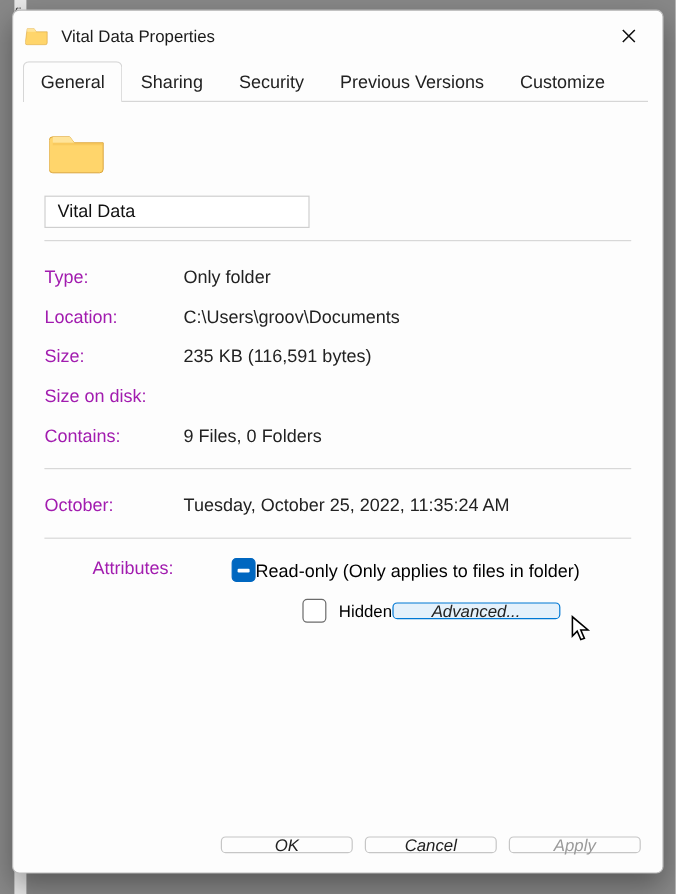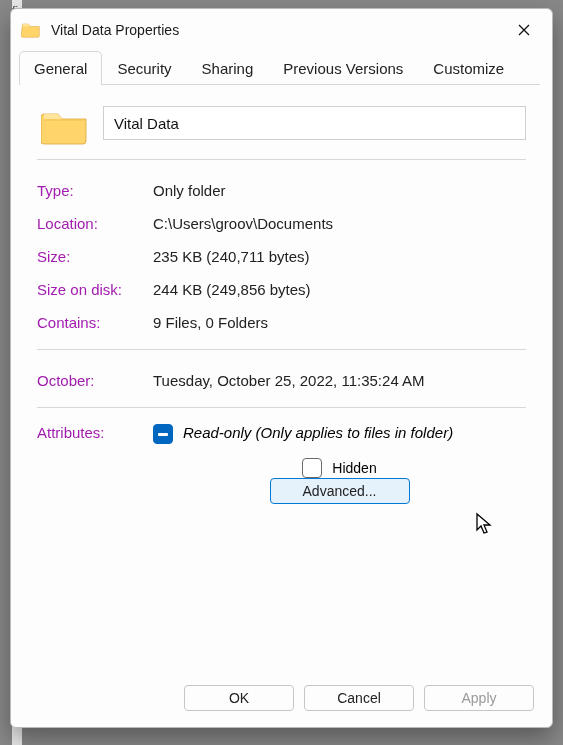--- a/index.html
+++ b/index.html
@@ -102,56 +102,57 @@
     width: 116px;
     color: #a21caf;
     font-size: 15px;
     flex-shrink: 0;
   }
   .val {
     color: #222;
     font-size: 15px;
     flex: 1;
   }
-  .top-row { display: flex; align-items: flex-start; gap: 14px; margin: 6px 0 8px 0; }
+  .top-row { display: flex; align-items: flex-start; gap: 14px; margin: 6px 0 8px 0; flex-direction: column; }
   .name-input {
     flex: 1;
     height: 34px;
     border: 1px solid #cfcfcf;
     padding: 4px 10px;
     font-size: 15px;
     color: #111;
     background: #fff;
   }
   .folder-icon svg { width: 48px; height: 40px; margin-left: 4px; margin-top: 0;}
-  .attr-block { display:flex; align-items:flex-start; }
+  .attr-block { display:flex; align-items:flex-start;margin-left:40px; }
   .attr-col { flex:1; }
-  .check-row { display:flex; align-items:flex-start; gap:10px; margin: 2px 0 14px 0; font-size:15px;font-style:italic; }
+  .check-row { display:flex; align-items:flex-end; margin: 2px 0 14px 0; font-size:15px; }
   .checkbox {
     width: 20px; height: 20px; border: 1.5px solid #6b6b6b; border-radius: 4px;
     display:flex; align-items:center; justify-content:center;
     background:#fff;
   }
   .checkbox.indet {
     background: #0067c0; border-color:#0067c0;
   }
   .checkbox.indet::after {
     content:""; width: 10px; height: 3px; background: #fff; border-radius: 1px;
   }
-  .adv-row { display:flex; align-items:center; justify-content:space-between;flex-direction:column; }
+  .adv-row { display:flex; align-items:center; justify-content:center; }
   .btn {
     min-width: 110px;
     height: 14px;
     border: 1px solid #c6c6c6;
     background: #fdfdfd;
     border-radius: 4px;
     font-size: 14px;
     color: #222;
     display:inline-flex; align-items:center; justify-content:center;
-    padding: 12px 16px;
+    padding: 0 16px;
+    font-style: italic;
   }
   .btn.hover {
     border-color: #0078d4;
     background: #e5f1fb;
   }
   .btn.disabled { color: #9a9a9a; }
   .button-bar {
     display:flex;
     gap: 10px;
     justify-content:flex-end;
@@ -186,22 +187,22 @@
     <div class="title">Vital Data Properties</div>
     <div class="close-btn">
       <svg width="12" height="12" viewBox="0 0 12 12">
           <path d="M1 1 L11 11 M11 1 L1 11" stroke="currentColor" stroke-width="1.3" fill="none"></path>
         </svg>
     </div>
   </div>
 
   <div class="tabs">
     <div class="tab active">General</div>
+    <div class="tab">Sharing</div>
     <div class="tab">Security</div>
-    <div class="tab">Sharing</div>
     <div class="tab">Previous Versions</div>
     <div class="tab">Customize</div>
   </div>
   <div class="tab-underline"></div>
 
   <div class="content">
 
     <div class="top-row">
       <span class="folder-icon">
         <svg viewBox="0 0 48 40">
@@ -218,25 +219,24 @@
     <div class="row">
       <div class="label">Type:</div>
       <div class="val">Only folder</div>
     </div>
     <div class="row">
       <div class="label">Location:</div>
       <div class="val">C:\Users\groov\Documents</div>
     </div>
     <div class="row">
       <div class="label">Size:</div>
-      <div class="val">235 KB (240,711 bytes)</div>
+      <div class="val">235 KB (116,591 bytes)</div>
     </div>
     <div class="row">
       <div class="label">Size on disk:</div>
-      <div class="val">244 KB (249,856 bytes)</div>
     </div>
     <div class="row">
       <div class="label">Contains:</div>
       <div class="val">9 Files, 0 Folders</div>
     </div>
 
     <hr class="hr">
 
     <div class="row">
       <div class="label">October:</div>

